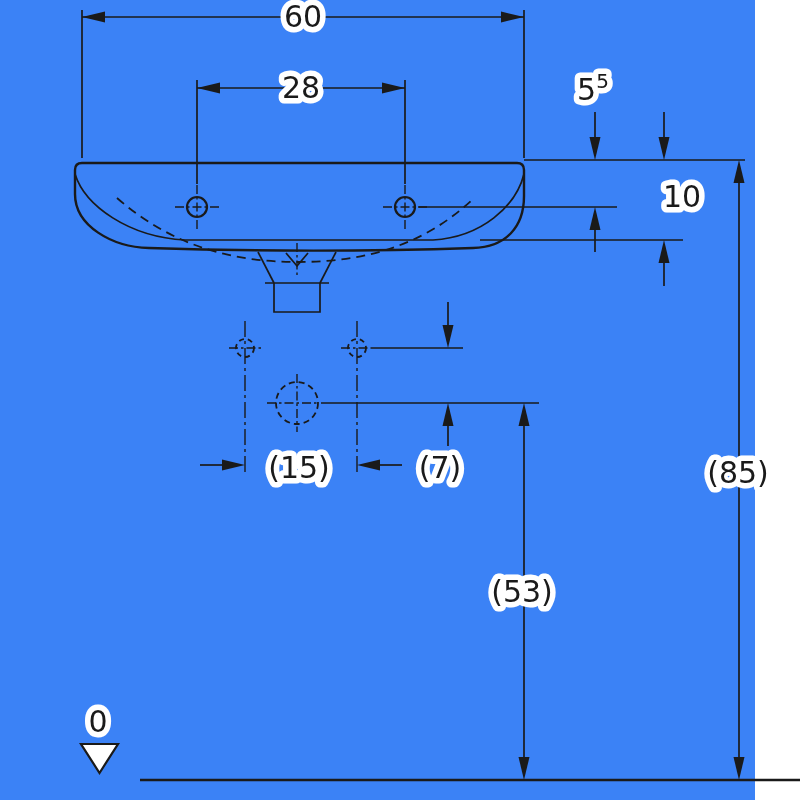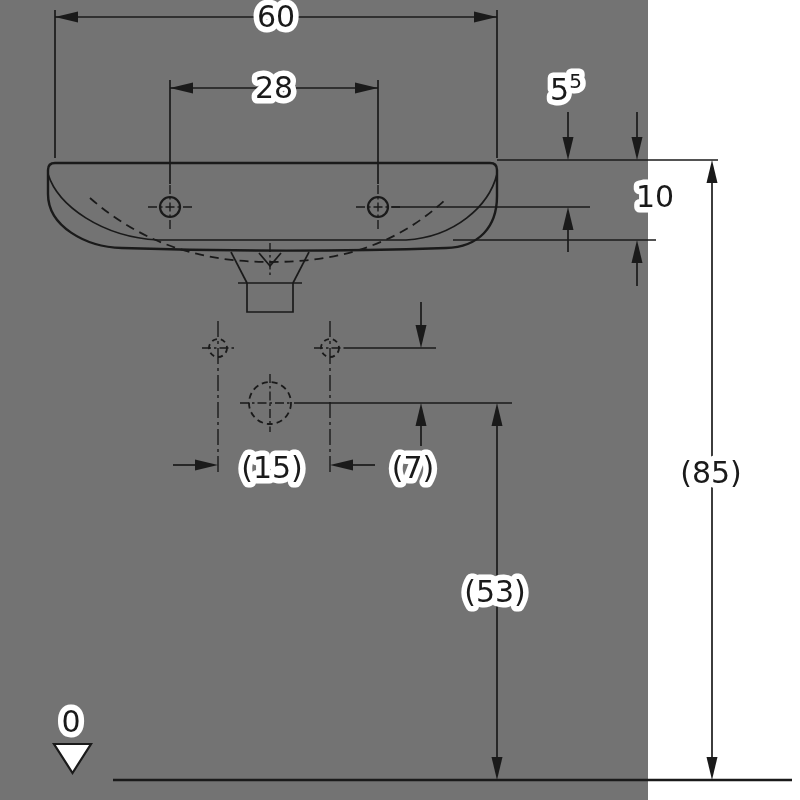--- a/index.html
+++ b/index.html
@@ -6,23 +6,24 @@
     margin: 0;
     padding: 0;
     background: #ffffff;
     width: 800px;
     height: 800px;
     overflow: hidden;
     font-family: "DejaVu Sans", sans-serif;
   }
   .stage {
     position: relative;
-    width: 648px;
+    width: 728px;
     height: 800px;
-    background: #737373;
+    background: #3b82f6;
+    padding-left: 27px;
   }
   svg { display: block; }
   .solid       { stroke: #1a1a1a; stroke-width: 2.4; fill: none; stroke-linecap: round; stroke-linejoin: round; }
   .solid-thin  { stroke: #1a1a1a; stroke-width: 1.7; fill: none; stroke-linecap: butt; }
   .hidden-dash { stroke: #1a1a1a; stroke-width: 1.8; fill: none; stroke-dasharray: 9 6; }
   .hole-dash   { stroke: #1a1a1a; stroke-width: 1.8; fill: none; stroke-dasharray: 5 4; }
   .center-tick { stroke: #1a1a1a; stroke-width: 1.4; fill: none; stroke-dasharray: 9 3 2.5 3; }
   .center-long { stroke: #1a1a1a; stroke-width: 1.4; fill: none; stroke-dasharray: 16 4 3 4; }
   .dimline     { stroke: #1a1a1a; stroke-width: 1.7; fill: none; }
   .floor       { stroke: #1a1a1a; stroke-width: 2.6; fill: none; }

